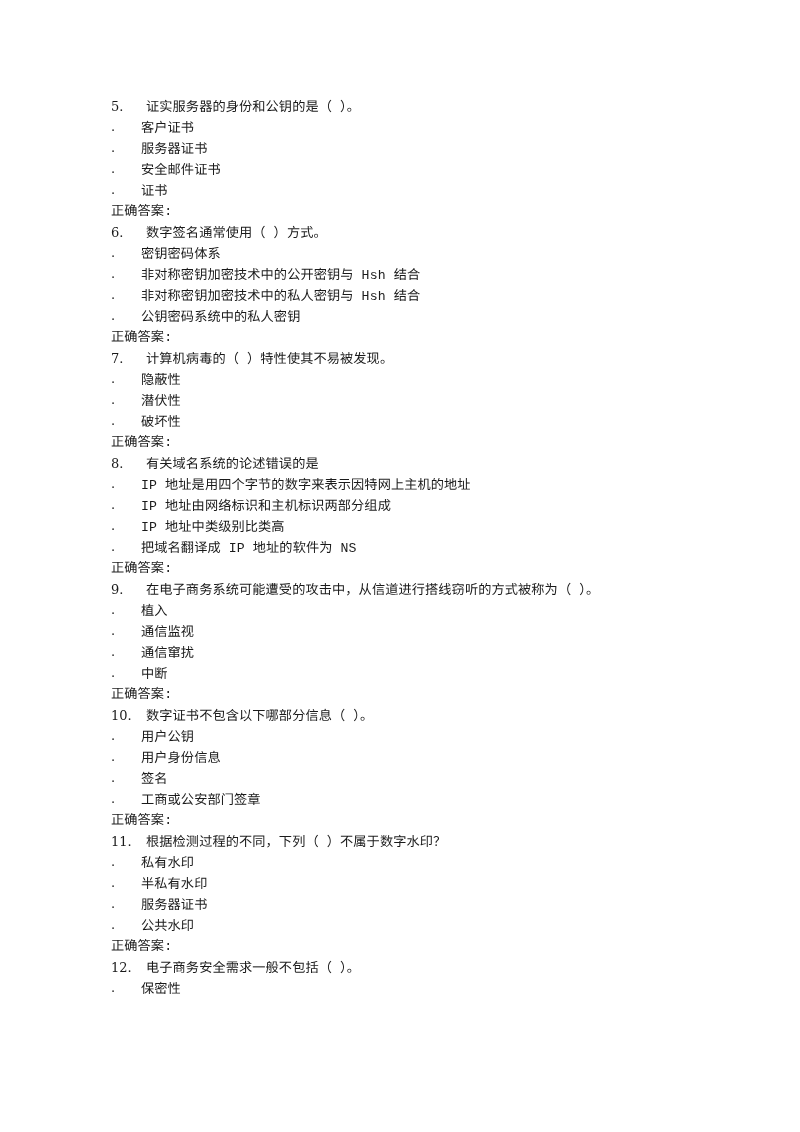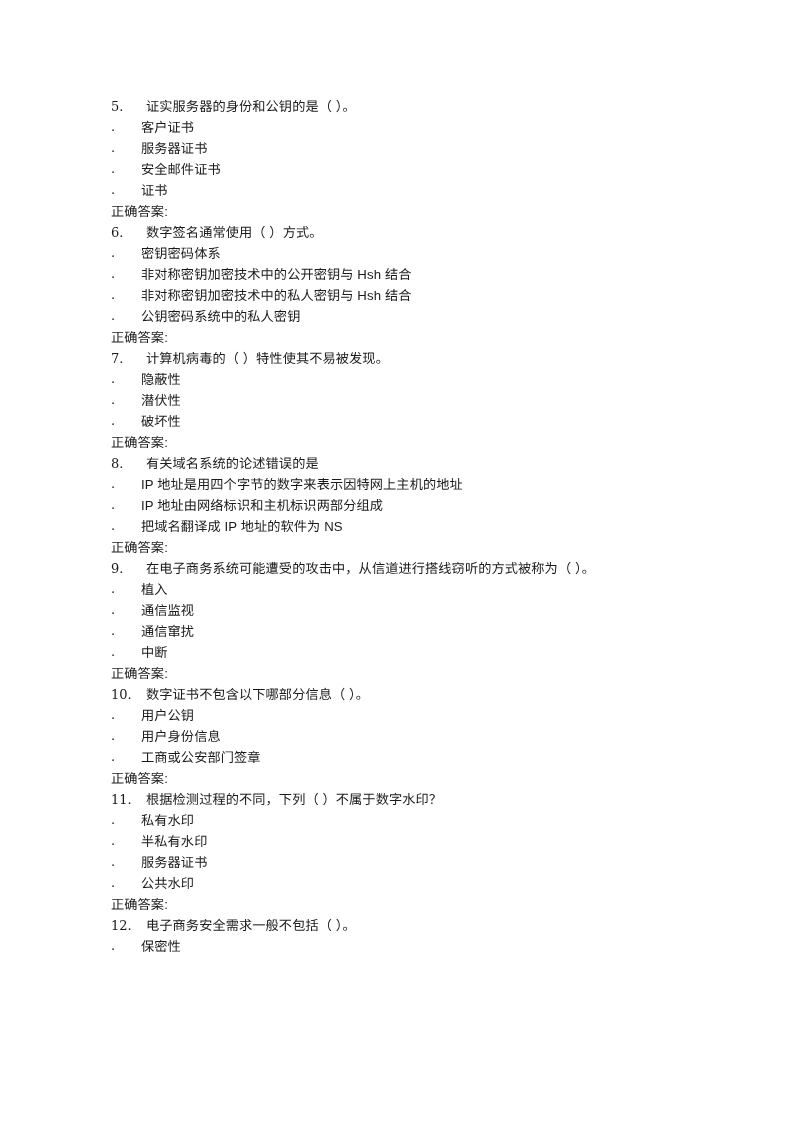--- a/index.html
+++ b/index.html
@@ -75,21 +75,21 @@
   }
   
   .ans-line {
     display: block;
     white-space: nowrap;
     line-height: 21px;
     height: 21px;
     letter-spacing: 0.1px;
   }
   .cjk {
-    font-family: Liberation Sans, sans-serif;
+    font-family: Liberation Mono, monospace;
   }
 </style>
 </head>
 <body style="color: rgb(26, 26, 26);">
 
 <div id="page" style="background: rgb(255, 255, 255);">
   <div class="doc" id="doc-body">
       <div class="q-block">
         <div class="q-line"><span class="q-num">5.</span><span class="q-stem cjk">证实服务器的身份和公钥的是（ ）。</span></div>
         <div class="opt-line"><span class="opt-bullet">.</span><span class="opt-text cjk">客户证书</span></div>
@@ -110,35 +110,37 @@
         <div class="q-line"><span class="q-num">7.</span><span class="q-stem cjk">计算机病毒的（ ）特性使其不易被发现。</span></div>
         <div class="opt-line"><span class="opt-bullet">.</span><span class="opt-text cjk">隐蔽性</span></div>
         <div class="opt-line"><span class="opt-bullet">.</span><span class="opt-text cjk">潜伏性</span></div>
         <div class="opt-line"><span class="opt-bullet">.</span><span class="opt-text cjk">破坏性</span></div>
         <div class="ans-line cjk">正确答案:</div>
       </div>
       <div class="q-block">
         <div class="q-line"><span class="q-num">8.</span><span class="q-stem cjk">有关域名系统的论述错误的是</span></div>
         <div class="opt-line"><span class="opt-bullet">.</span><span class="opt-text cjk">IP 地址是用四个字节的数字来表示因特网上主机的地址</span></div>
         <div class="opt-line"><span class="opt-bullet">.</span><span class="opt-text cjk">IP 地址由网络标识和主机标识两部分组成</span></div>
+        <div class="opt-line"><span class="opt-bullet">.</span><span class="opt-text cjk">IP 地址中类级别比类高</span></div>
         <div class="opt-line"><span class="opt-bullet">.</span><span class="opt-text cjk">把域名翻译成 IP 地址的软件为 NS</span></div>
         <div class="ans-line cjk">正确答案:</div>
       </div>
       <div class="q-block">
         <div class="q-line"><span class="q-num">9.</span><span class="q-stem cjk">在电子商务系统可能遭受的攻击中，从信道进行搭线窃听的方式被称为（ ）。</span></div>
         <div class="opt-line"><span class="opt-bullet">.</span><span class="opt-text cjk">植入</span></div>
         <div class="opt-line"><span class="opt-bullet">.</span><span class="opt-text cjk">通信监视</span></div>
         <div class="opt-line"><span class="opt-bullet">.</span><span class="opt-text cjk">通信窜扰</span></div>
         <div class="opt-line"><span class="opt-bullet">.</span><span class="opt-text cjk">中断</span></div>
         <div class="ans-line cjk">正确答案:</div>
       </div>
       <div class="q-block">
         <div class="q-line"><span class="q-num">10.</span><span class="q-stem cjk">数字证书不包含以下哪部分信息（    ）。</span></div>
         <div class="opt-line"><span class="opt-bullet">.</span><span class="opt-text cjk">用户公钥</span></div>
         <div class="opt-line"><span class="opt-bullet">.</span><span class="opt-text cjk">用户身份信息</span></div>
+        <div class="opt-line"><span class="opt-bullet">.</span><span class="opt-text cjk">签名</span></div>
         <div class="opt-line"><span class="opt-bullet">.</span><span class="opt-text cjk">工商或公安部门签章</span></div>
         <div class="ans-line cjk">正确答案:</div>
       </div>
       <div class="q-block">
         <div class="q-line"><span class="q-num">11.</span><span class="q-stem cjk">根据检测过程的不同，下列（ ）不属于数字水印？</span></div>
         <div class="opt-line"><span class="opt-bullet">.</span><span class="opt-text cjk">私有水印</span></div>
         <div class="opt-line"><span class="opt-bullet">.</span><span class="opt-text cjk">半私有水印</span></div>
         <div class="opt-line"><span class="opt-bullet">.</span><span class="opt-text cjk">服务器证书</span></div>
         <div class="opt-line"><span class="opt-bullet">.</span><span class="opt-text cjk">公共水印</span></div>
         <div class="ans-line cjk">正确答案:</div>

